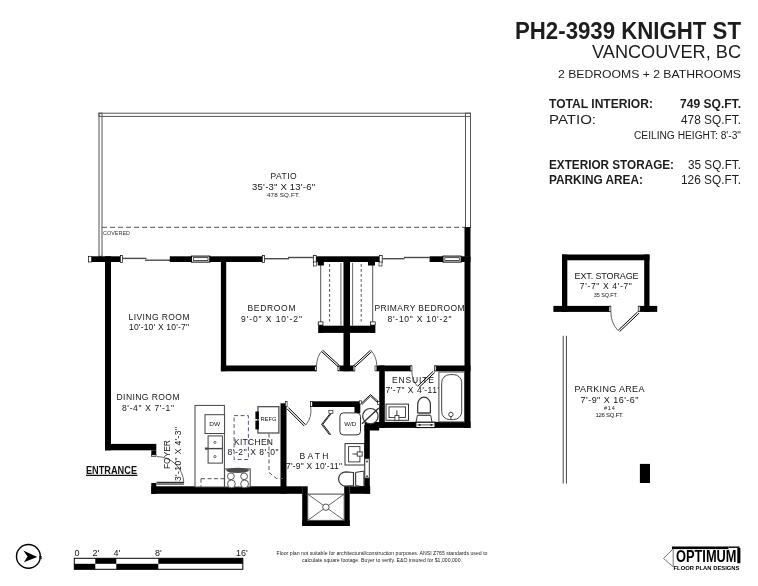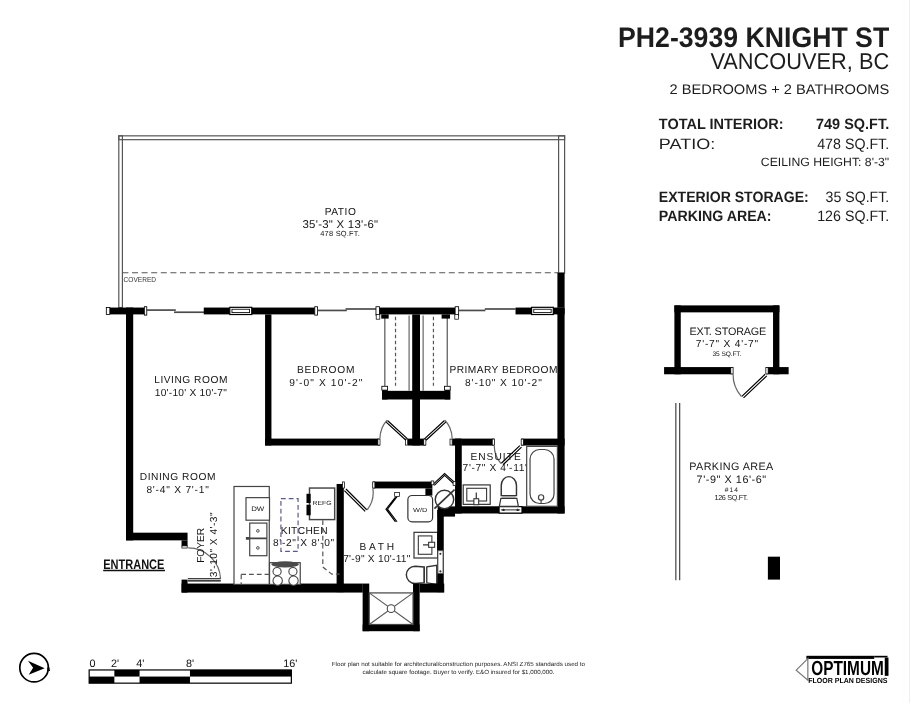--- a/index.html
+++ b/index.html
@@ -1,16 +1,16 @@
 <!DOCTYPE html>
 <html><head>
 <meta charset="utf-8">
 <style>
   html,body{margin:0;padding:0;background:#fff;}
-  #page{width:758px;height:586px;position:relative;background:#f9a8d4;overflow:hidden;text-align:center;}
+  #page{width:758px;height:586px;position:relative;background:#fef9c3;overflow:hidden;text-align:center;}
   svg{display:block;}
   text{font-family:"Liberation Sans",sans-serif;}
 </style>
 </head>
 <body>
 <div id="page">
 <svg width="758" height="586" viewBox="0 0 758 586">
 <defs></defs>
 
 <rect x="0" y="0" width="758" height="586" fill="#ffffff"></rect>

